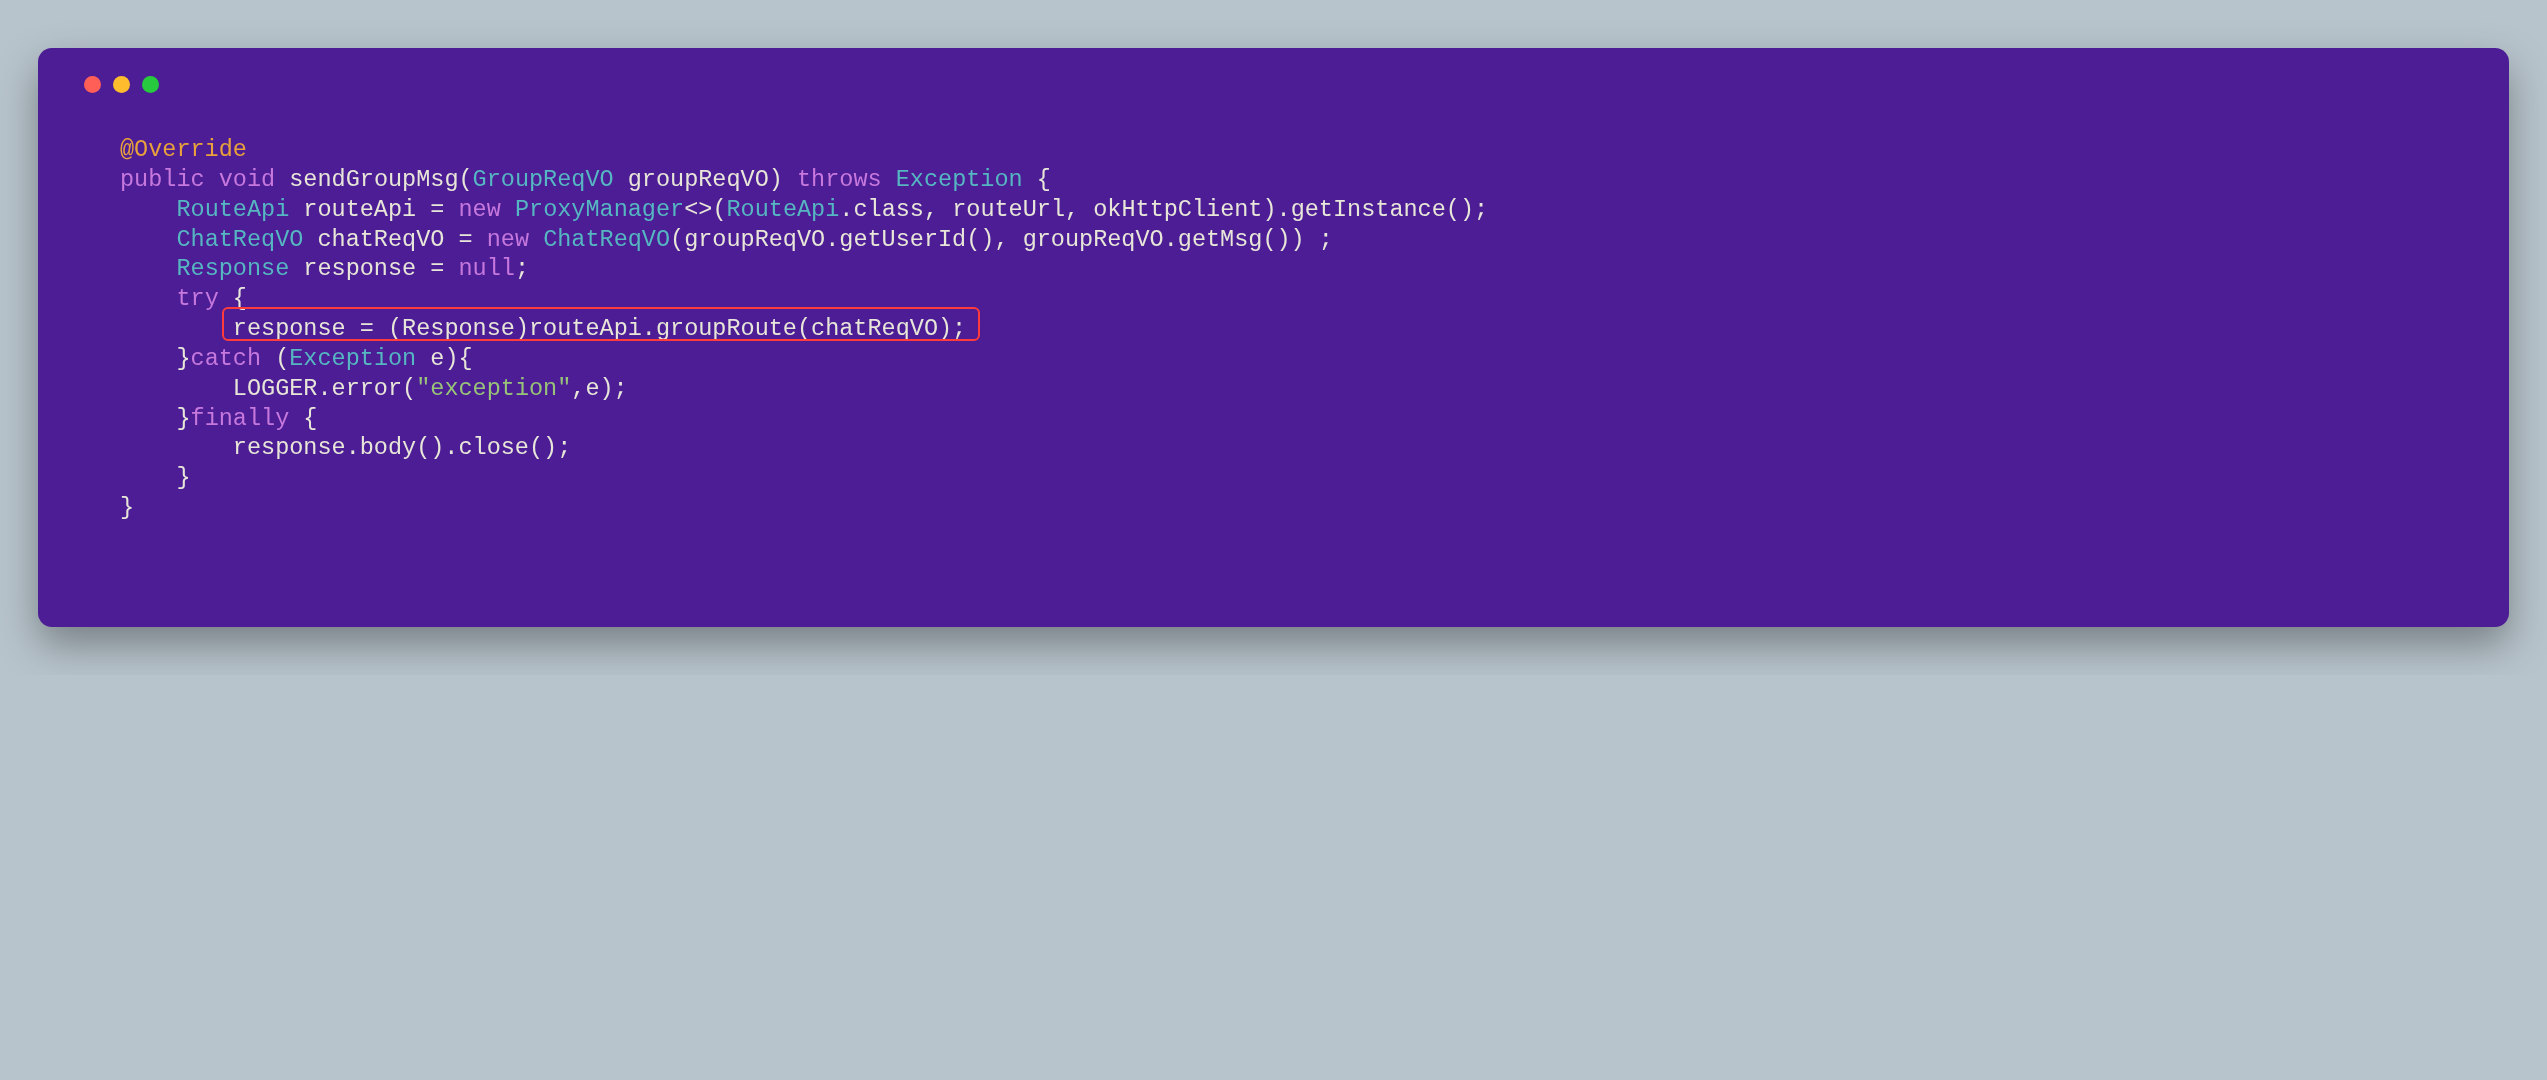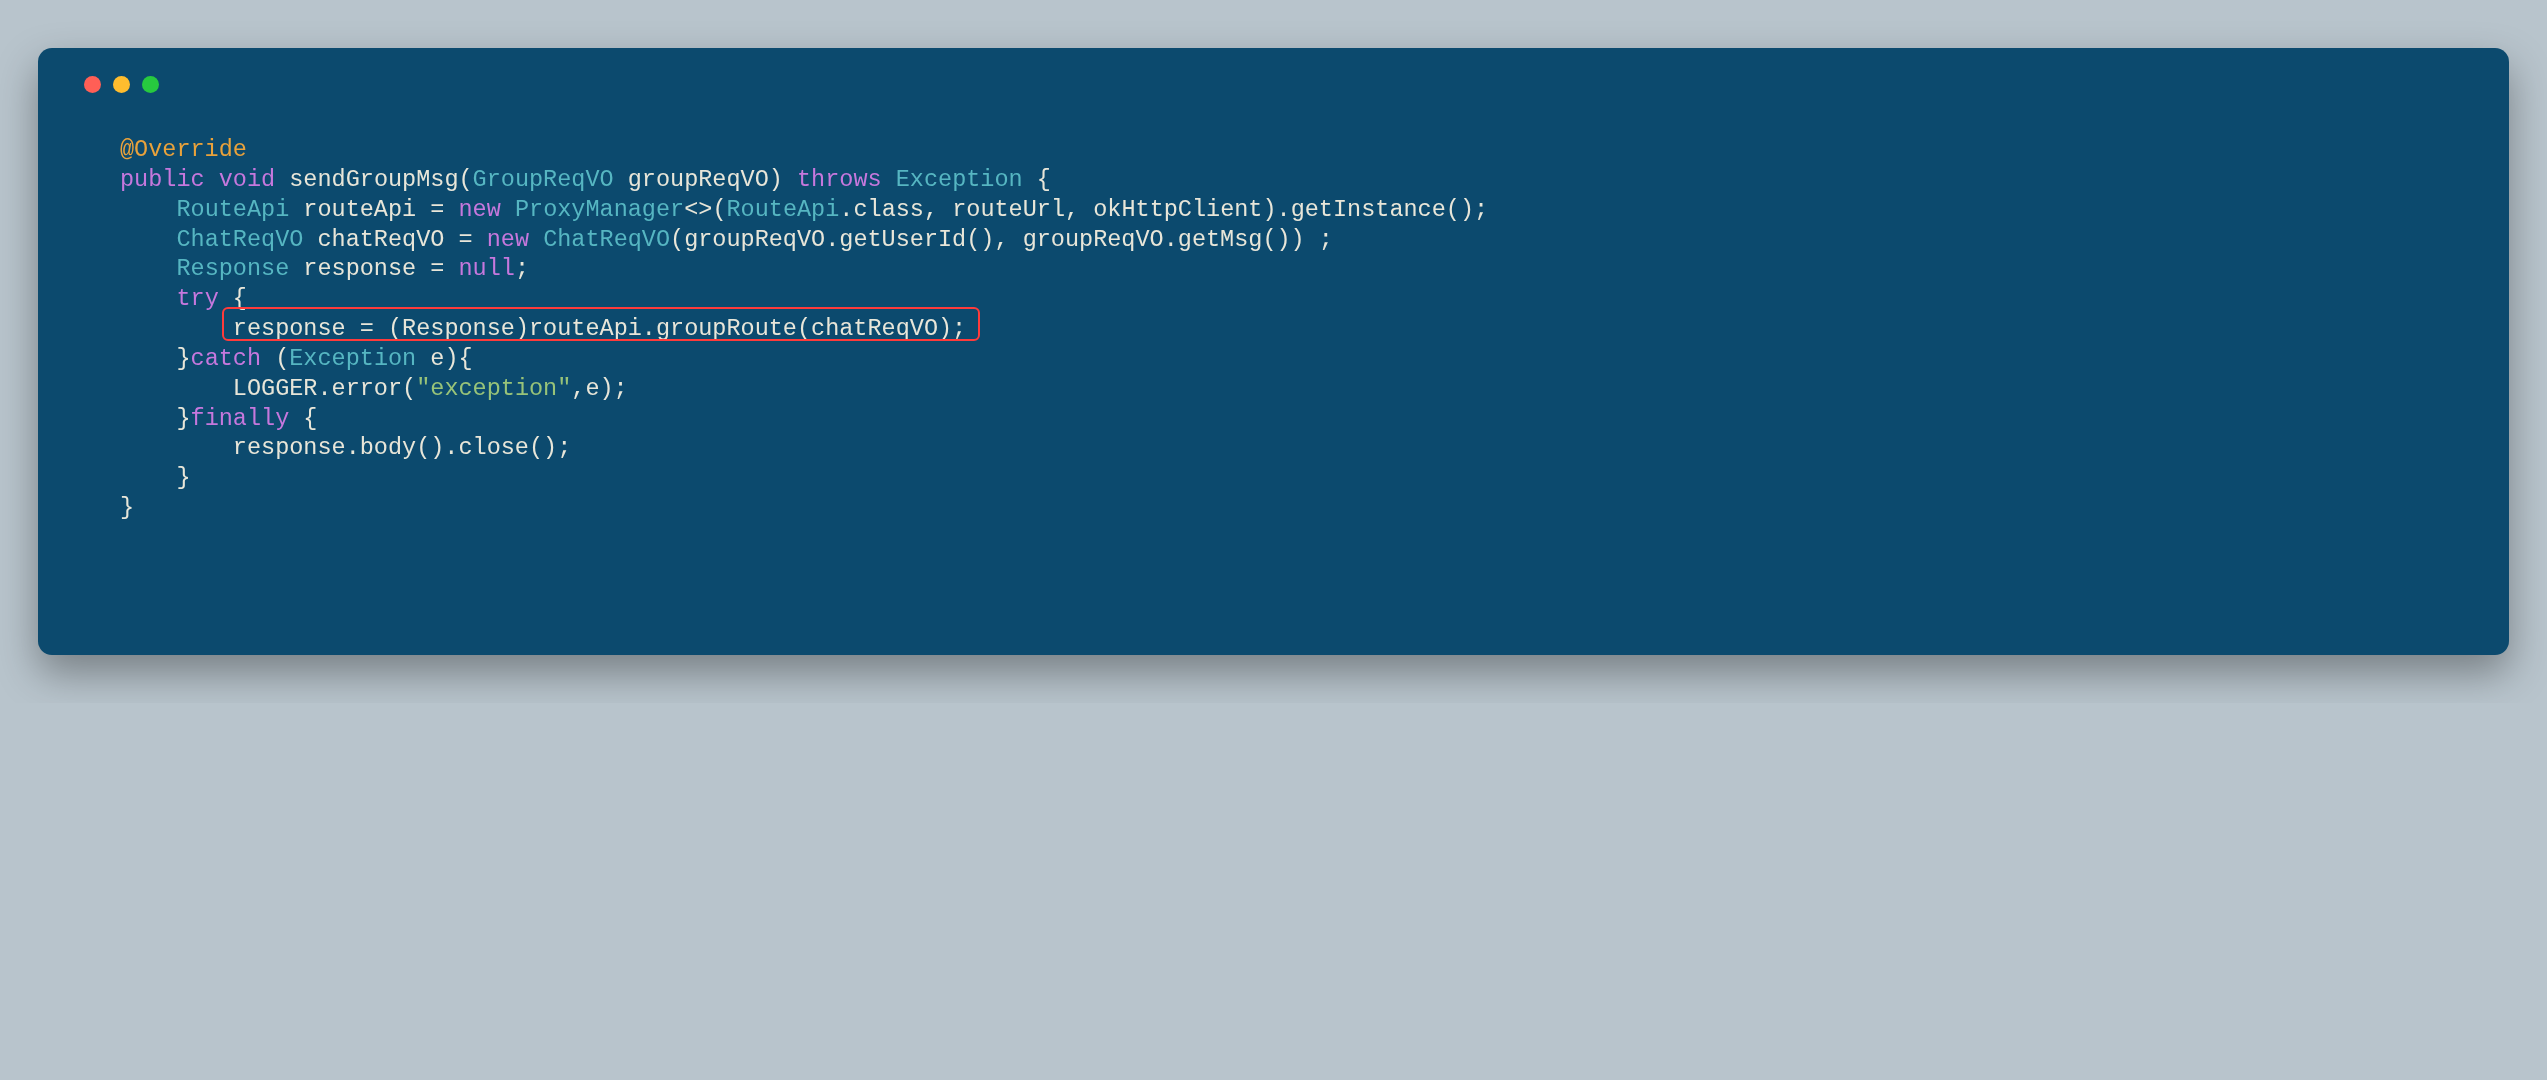--- a/index.html
+++ b/index.html
@@ -3,23 +3,23 @@
 <meta charset="utf-8">
 <style>
   * { margin: 0; padding: 0; box-sizing: border-box; }
   body {
     background: #b8c4cc;
     font-family: "SF Mono", "Monaco", "Consolas", "Courier New", monospace;
     padding: 48px 38px;
     min-width: 1560px;
   }
   .window {
-    background: #0c4a6e;
+    background: #4c1d95;
     border-radius: 14px;
-    padding: 22px 32px 72px 32px;
+    padding: 22px 32px 44px 32px;
     box-shadow: 0 18px 40px rgba(0,0,0,0.35);
     position: relative;
   }
   .traffic-lights {
     display: flex;
     gap: 12px;
     padding: 6px 0 0 14px;
   }
   .light {
     width: 17px; height: 17px; border-radius: 50%;

